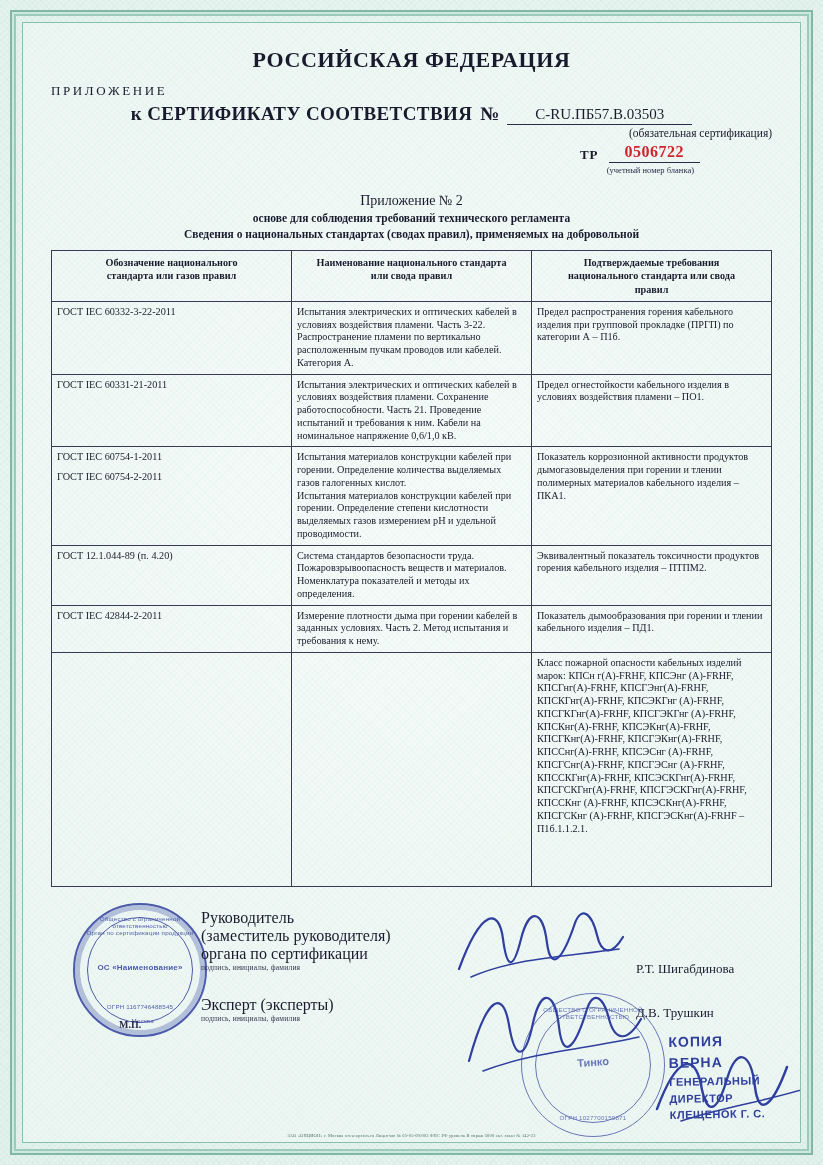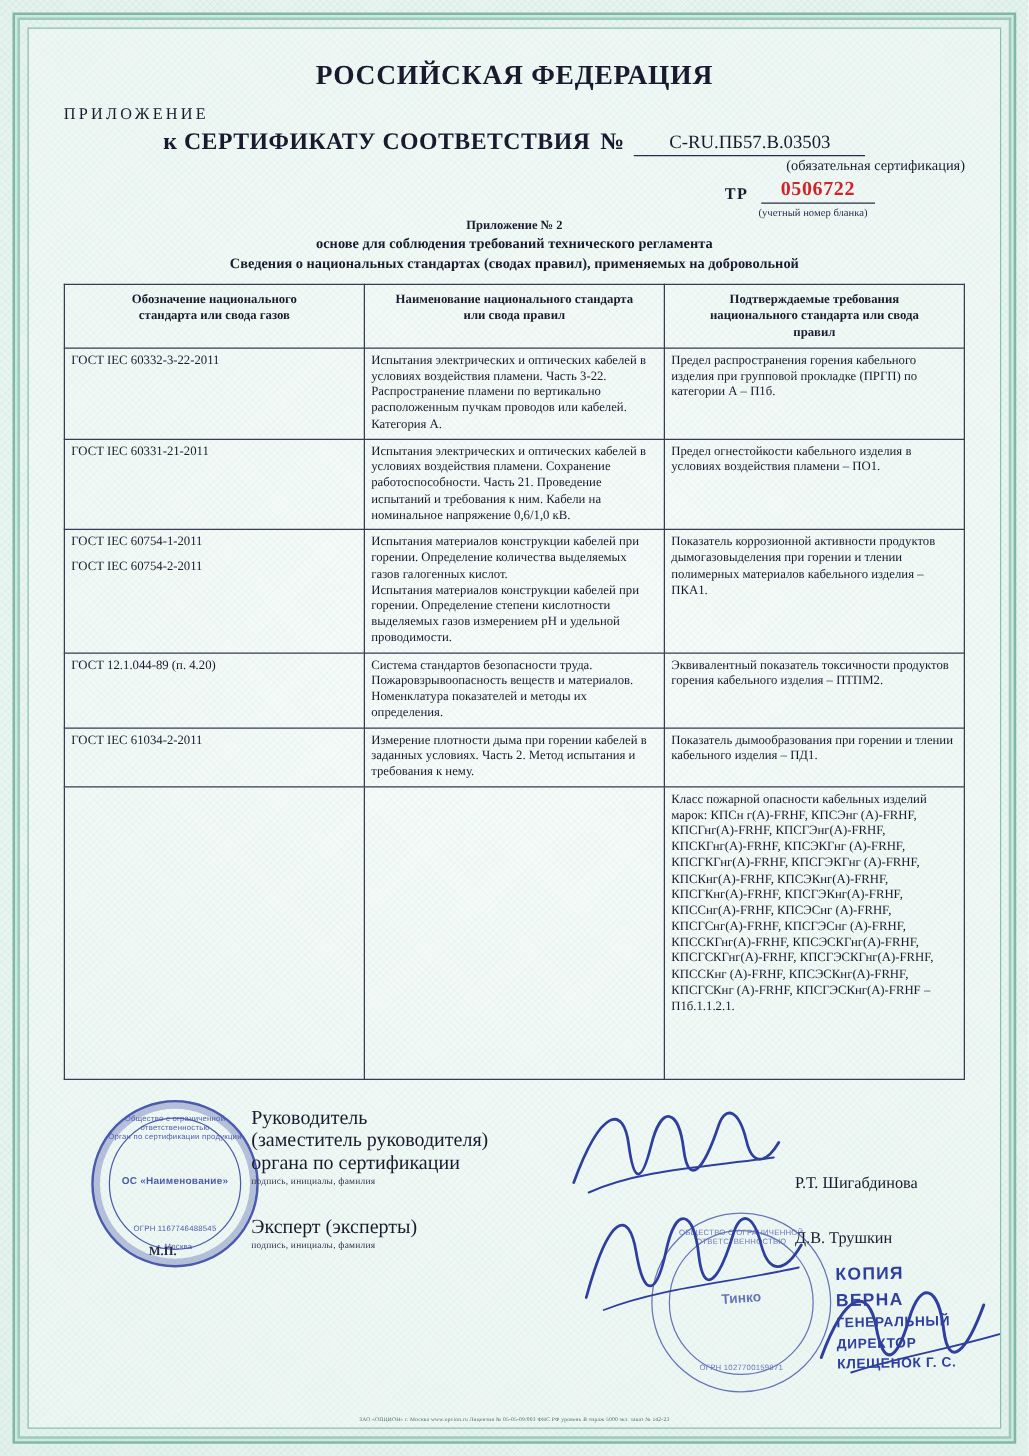--- a/index.html
+++ b/index.html
@@ -74,21 +74,21 @@
   }
   .trlabel{font-size:13px;font-weight:bold;letter-spacing:1px;}
   .blanknum{
     color:#d2232a;font-size:16px;font-weight:bold;letter-spacing:.5px;
     border-bottom:1px solid #2b2b4a;padding:0 16px 1px 16px;
   }
   .blankcaption{
     text-align:right;font-size:8.5px;padding-right:78px;margin-top:2px;color:#2b2b4a;
   }
   .app-no{
-    text-align:center;font-size:10px;font-weight:bold;margin-top:0;
+    text-align:center;font-size:14px;font-weight:normal;margin-top:18px;
   }
   .app-desc{
     text-align:center;font-size:11.5px;font-weight:bold;line-height:1.35;margin:2px 0 8px 0;
   }
   
   table.main{
     width:100%;
     border-collapse:collapse;
     table-layout:fixed;
     font-size:10.2px;
@@ -210,21 +210,21 @@
       <div class="app-desc">
         <div>основе для соблюдения требований технического регламента</div>
         <div>Сведения о национальных стандартах (сводах правил), применяемых на добровольной</div>
       </div>
 
       <table class="main">
         <thead>
           <tr>
             <th class="col1">
               <div>Обозначение национального</div>
-              <div>стандарта или свода газов</div>
+              <div>стандарта или газов правил</div>
             </th>
             <th class="col2">
               <div>Наименование национального стандарта</div>
               <div>или свода правил</div>
             </th>
             <th class="col3">
               <div>Подтверждаемые требования</div>
               <div>национального стандарта или свода</div>
               <div>правил</div>
             </th>
@@ -252,21 +252,21 @@
               <span class="cellpad">Испытания материалов конструкции кабелей при горении. Определение степени кислотности выделяемых газов измерением pH и удельной проводимости.</span>
             </td>
             <td class="col3">Показатель коррозионной активности продуктов дымогазовыделения при горении и тлении полимерных материалов кабельного изделия – ПКА1.</td>
           </tr>
           <tr>
             <td class="col1">ГОСТ 12.1.044-89 (п. 4.20)</td>
             <td class="col2">Система стандартов безопасности труда. Пожаровзрывоопасность веществ и материалов. Номенклатура показателей и методы их определения.</td>
             <td class="col3">Эквивалентный показатель токсичности продуктов горения кабельного изделия – ПТПМ2.</td>
           </tr>
           <tr>
-            <td class="col1">ГОСТ IEC 61034-2-2011</td>
+            <td class="col1">ГОСТ IEC 42844-2-2011</td>
             <td class="col2">Измерение плотности дыма при горении кабелей в заданных условиях. Часть 2. Метод испытания и требования к нему.</td>
             <td class="col3">Показатель дымообразования при горении и тлении кабельного изделия – ПД1.</td>
           </tr>
           <tr>
             <td class="col1" style="height:225px"></td>
             <td class="col2"></td>
             <td class="col3">Класс пожарной опасности кабельных изделий марок: КПСн г(А)-FRHF, КПСЭнг (А)-FRHF, КПСГнг(А)-FRHF, КПСГЭнг(А)-FRHF, КПСКГнг(А)-FRHF, КПСЭКГнг (А)-FRHF, КПСГКГнг(А)-FRHF, КПСГЭКГнг (А)-FRHF, КПСКнг(А)-FRHF, КПСЭКнг(А)-FRHF, КПСГКнг(А)-FRHF, КПСГЭКнг(А)-FRHF, КПССнг(А)-FRHF, КПСЭСнг (А)-FRHF, КПСГСнг(А)-FRHF, КПСГЭСнг (А)-FRHF, КПССКГнг(А)-FRHF, КПСЭСКГнг(А)-FRHF, КПСГСКГнг(А)-FRHF, КПСГЭСКГнг(А)-FRHF, КПССКнг (А)-FRHF, КПСЭСКнг(А)-FRHF, КПСГСКнг (А)-FRHF, КПСГЭСКнг(А)-FRHF – П1б.1.1.2.1.</td>
           </tr>
         </tbody>
       </table>

